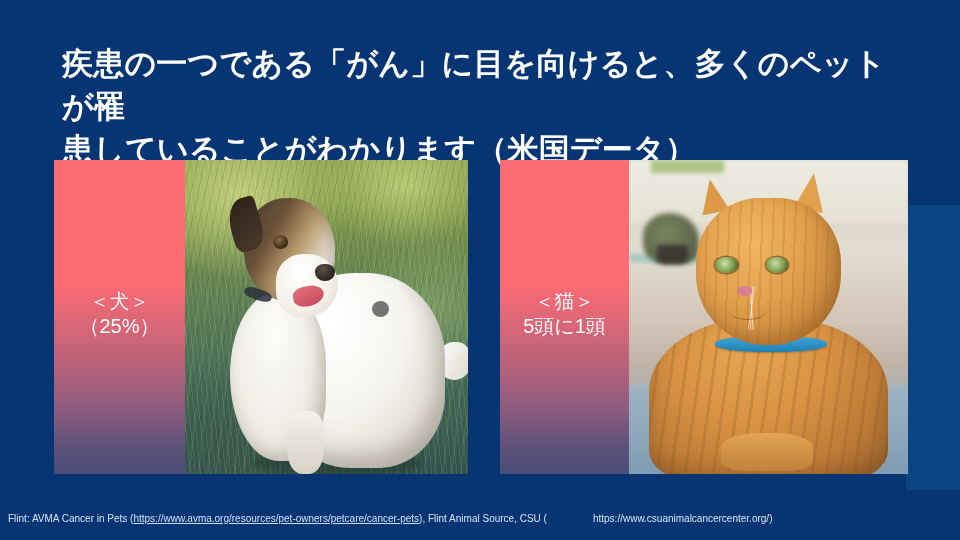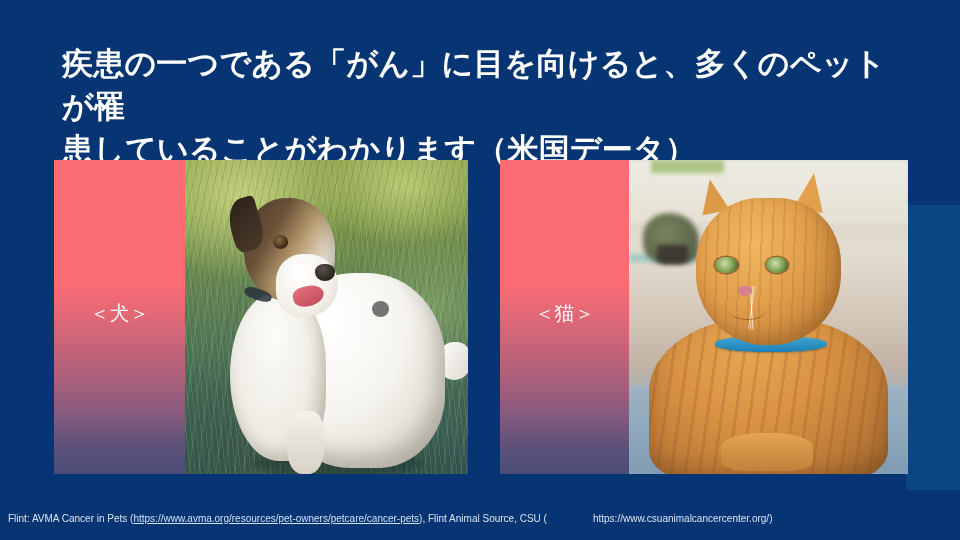--- a/index.html
+++ b/index.html
@@ -362,20 +362,21 @@
 
   <div class="bg-accent-right"></div>
 
   <div class="title">疾患の一つである「がん」に目を向けると、多くのペットが罹
 患していることがわかります（米国データ）</div>
 
   <div class="card dog">
     <div class="stat-panel">
       <div class="stat-text">
         <span class="line">＜犬＞</span>
+        <span class="line">（25%）</span>
       </div>
     </div>
     <div class="photo">
       <div class="dog-scene">
         <div class="dog-grass"></div>
         <div class="dog-shadow"></div>
         <div class="dog-tail"></div>
         <div class="dog-body"></div>
         <div class="dog-spot"></div>
         <div class="dog-chest"></div>
@@ -388,20 +389,21 @@
         <div class="dog-tongue"></div>
         <div class="dog-collar"></div>
       </div>
     </div>
   </div>
 
   <div class="card cat">
     <div class="stat-panel">
       <div class="stat-text">
         <span class="line">＜猫＞</span>
+        <span class="line">5頭に1頭</span>
       </div>
     </div>
     <div class="photo">
       <div class="cat-scene">
         <div class="cat-room"></div>
         <div class="cat-window"></div>
         <div class="cat-window-green"></div>
         <div class="cat-shelf"></div>
         <div class="cat-plant"></div>
         <div class="cat-plant-pot"></div>

